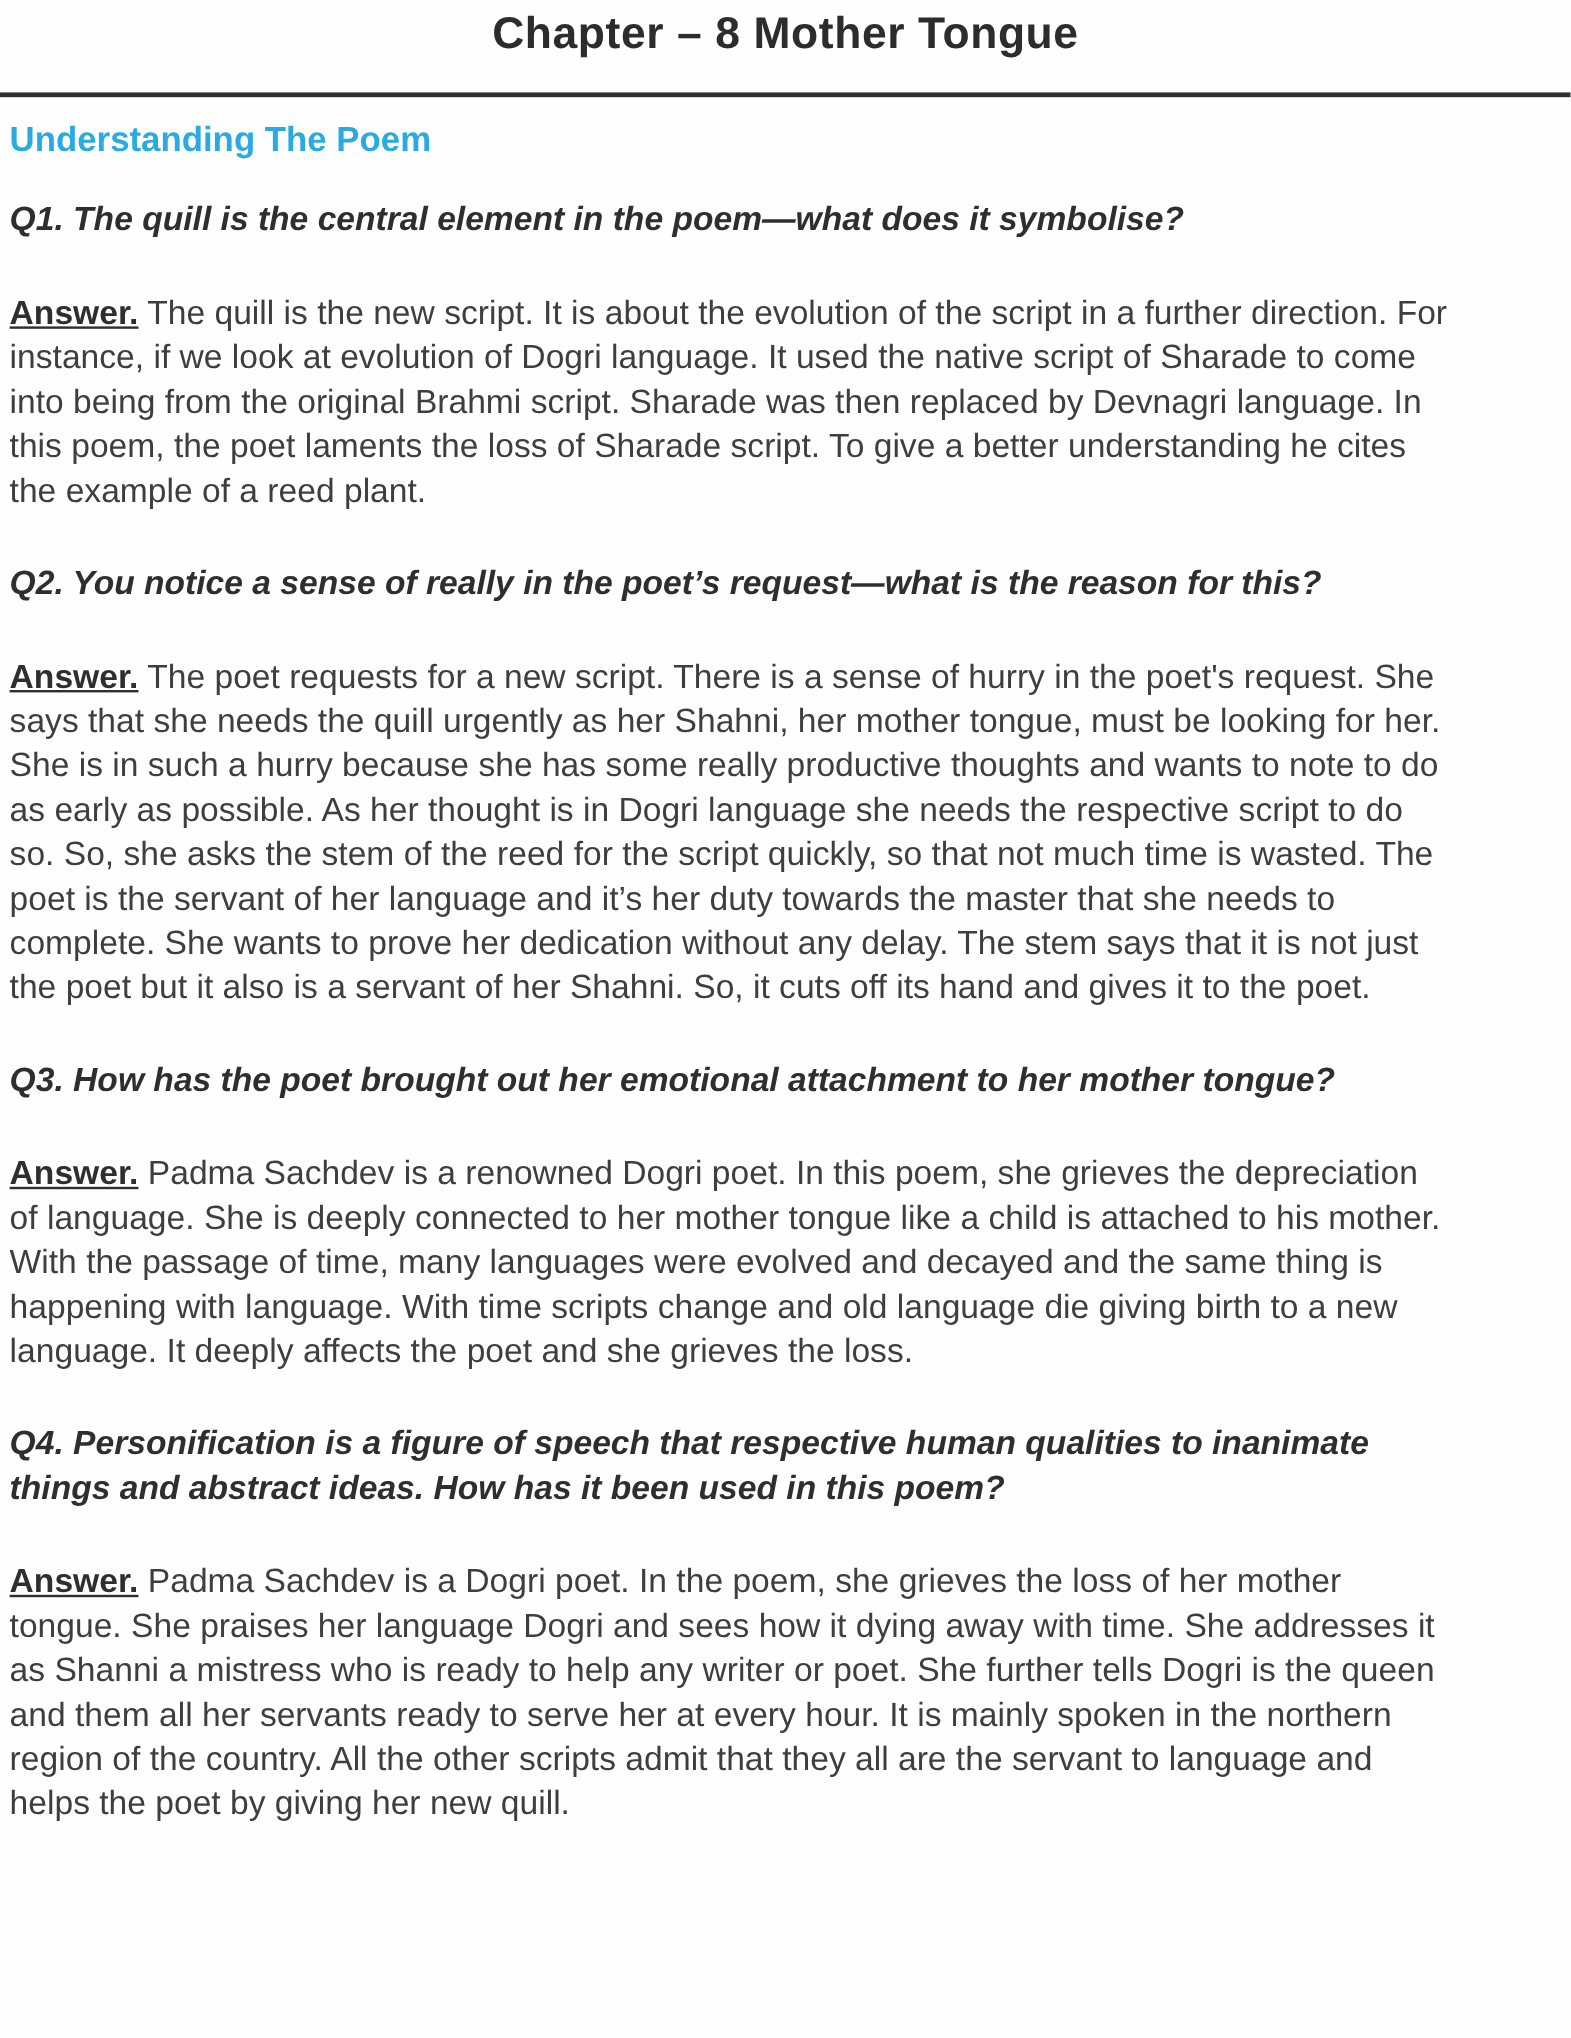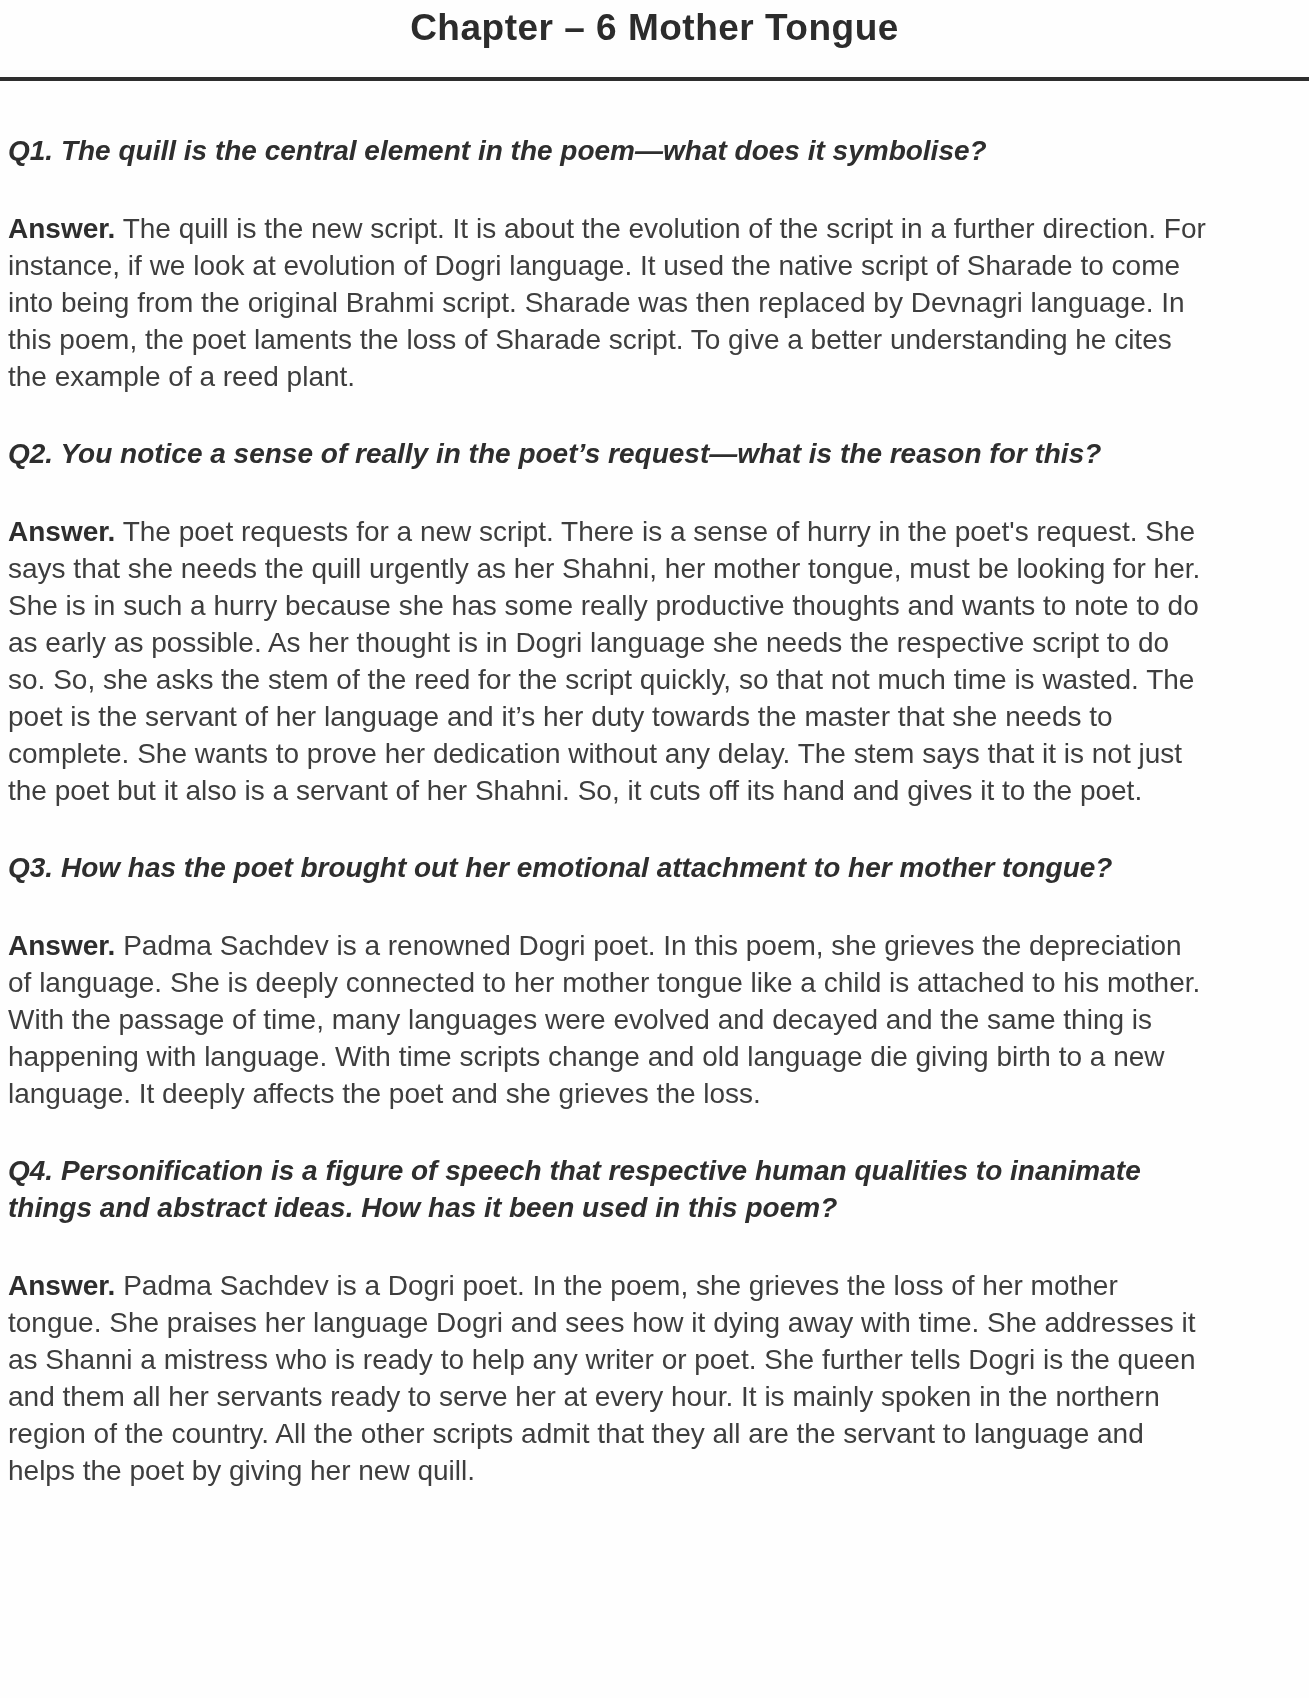--- a/index.html
+++ b/index.html
@@ -59,33 +59,35 @@
   .answer {
     margin: 41px 0 0 0;
     padding: 0;
     font-size: 28px;
     line-height: 37px;
     color: #3e3e3e;
   }
   .answer .answer-label {
     font-weight: bold;
     color: #2e2e2e;
+    text-decoration: underline;
   }
 </style>
 </head>
 <body>
 
 <div class="page">
 
-  <h1 class="doc-title">Chapter – 6 Mother Tongue</h1>
+  <h1 class="doc-title">Chapter – 8 Mother Tongue</h1>
 
   <hr class="title-rule">
 
   <div class="content">
 
+    <h2 class="section-heading">Understanding The Poem</h2>
 
     <h3 class="question first">Q1. The quill is the central element in the poem—what does it symbolise?</h3>
     <p class="answer"><span class="answer-label">Answer.</span> <span>The quill is the new script. It is about the evolution of the script in a further direction. For instance, if we look at evolution of Dogri language. It used the native script of Sharade to come into being from the original Brahmi script. Sharade was then replaced by Devnagri language. In this poem, the poet laments the loss of Sharade script. To give a better understanding he cites the example of a reed plant.</span></p>
 
     <h3 class="question">Q2. You notice a sense of really in the poet’s request—what is the reason for this?</h3>
     <p class="answer"><span class="answer-label">Answer.</span> <span>The poet requests for a new script. There is a sense of hurry in the poet's request. She says that she needs the quill urgently as her Shahni, her mother tongue, must be looking for her. She is in such a hurry because she has some really productive thoughts and wants to note to do as early as possible. As her thought is in Dogri language she needs the respective script to do so. So, she asks the stem of the reed for the script quickly, so that not much time is wasted. The poet is the servant of her language and it’s her duty towards the master that she needs to complete. She wants to prove her dedication without any delay. The stem says that it is not just the poet but it also is a servant of her Shahni. So, it cuts off its hand and gives it to the poet.</span></p>
 
     <h3 class="question">Q3. How has the poet brought out her emotional attachment to her mother tongue?</h3>
     <p class="answer"><span class="answer-label">Answer.</span> <span>Padma Sachdev is a renowned Dogri poet. In this poem, she grieves the depreciation of language. She is deeply connected to her mother tongue like a child is attached to his mother. With the passage of time, many languages were evolved and decayed and the same thing is happening with language. With time scripts change and old language die giving birth to a new language. It deeply affects the poet and she grieves the loss.</span></p>
 

